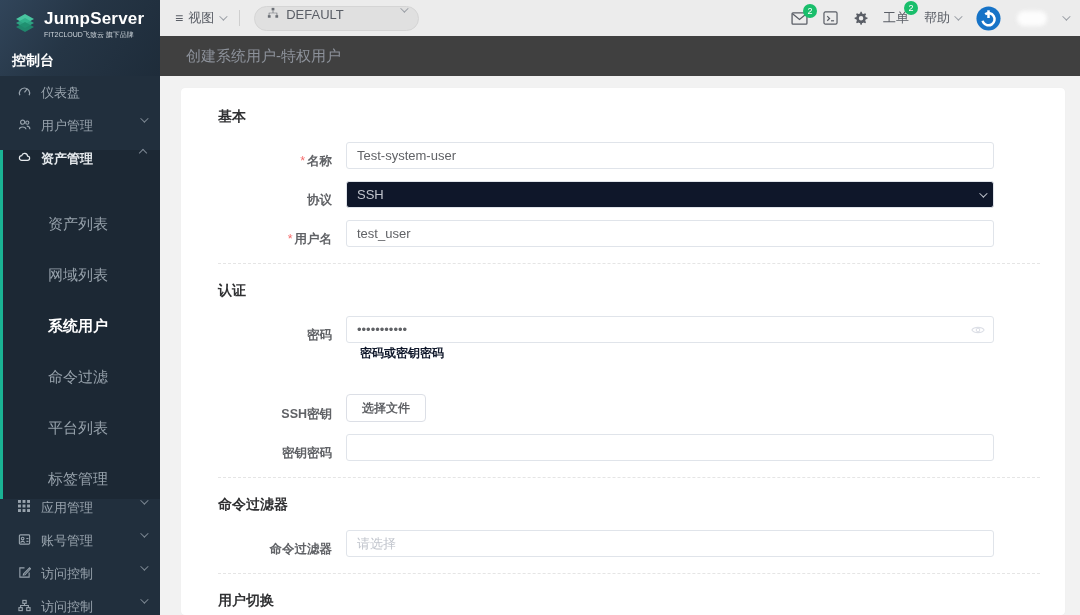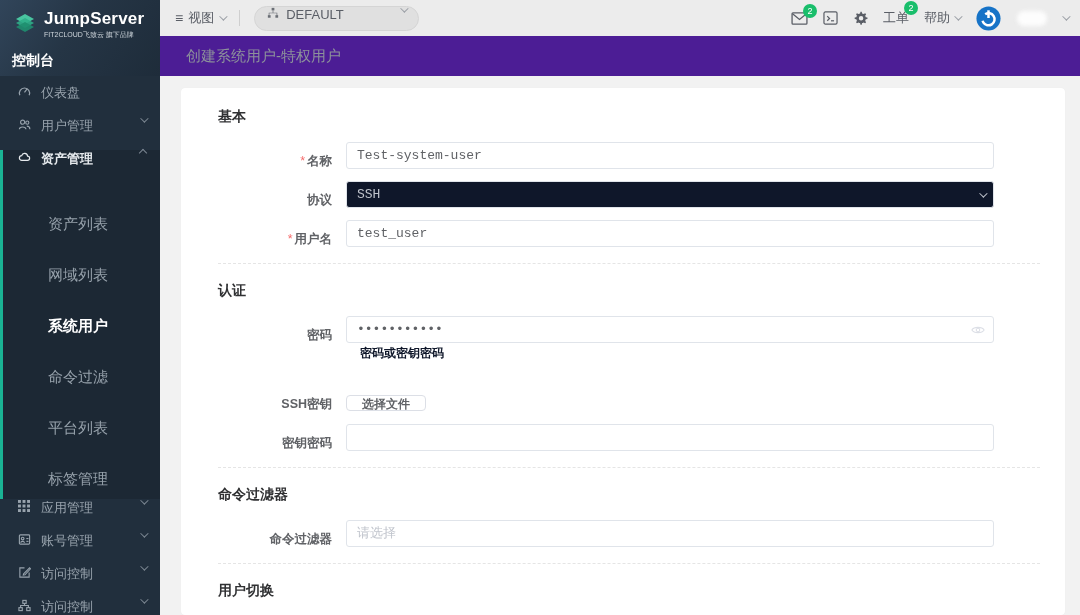--- a/index.html
+++ b/index.html
@@ -37,37 +37,37 @@
   .tb-divider { width:1px; height:16px; background:#cfcfcf; margin:0 4px; }
   .org-pill { display:flex; align-items:flex-start; background:#e0e0e0; border:1px solid #d5d5d5; border-radius:13px; height:25px; width:165px; padding:0 12px; cursor:pointer; font-size:13px; color:#5a5e66; gap:7px; }
   .org-pill .grow { flex:1; }
   .tb-right { margin-left:auto; display:flex; align-items:center; gap:15px; }
   .tb-icon { position:relative; cursor:pointer; display:flex; align-items:center; }
   .badge { position:absolute; top:-8px; right:-9px; background:#19be6b; color:#fff; font-size:9px; min-width:14px; height:14px; line-height:14px; border-radius:8px; text-align:center; padding:0 3px; }
   .tb-text { font-size:13px; color:#5a5e66; cursor:pointer; display:flex; align-items:center; gap:4px; position:relative; }
   .chev-gray { width:6px; height:6px; border-right:1.5px solid #9a9ea5; border-bottom:1.5px solid #9a9ea5; display:inline-block; transform:rotate(45deg) translateY(-2px); }
   .avatar-blur { width:30px; height:15px; border-radius:8px; background:#fdfdfd; filter:blur(2px); }
 
-  .page-header { height:40px; background:#4c1d95; display:flex; align-items:center; padding-left:26px; flex:none; }
+  .page-header { height:40px; background:#404040; display:flex; align-items:center; padding-left:26px; flex:none; }
   .page-title { font-size:15px; color:#8d929b; }
 
   .content { flex:1; background:#f2f2f2; padding:12px 15px 0 21px; overflow:hidden; }
   .card { background:#fff; border-radius:4px; box-shadow:0 0 1px rgba(0,0,0,.06); padding:20px 25px 30px 37px; height:100%; }
 
   .section-title { font-size:14px; font-weight:bold; color:#303133; margin-bottom:16px; }
   .form-row { display:flex; align-items:flex-end; margin-bottom:12px; }
   .form-label { width:128px; flex:none; text-align:right; font-size:12.5px; font-weight:bold; color:#606266; padding-right:14px; line-height:15px; }
   .req { color:#f56c6c; margin-right:2px; font-weight:normal; }
   .field { width:648px; position:relative; }
-  .inp { width:100%; height:27px; border:1px solid #e0e4ea; border-radius:3px; padding:0 10px; font-size:13px; color:#606266; outline:none; font-family:Liberation Mono, monospace; background:#fff; }
+  .inp { width:100%; height:27px; border:1px solid #e0e4ea; border-radius:3px; padding:0 10px; font-size:13px; color:#606266; outline:none; font-family:Liberation Sans, sans-serif; background:#fff; }
   .inp::placeholder { color:#c0c4cc; }
   .inp.disabled { background:#0f172a; color:#c0c4cc; }
   .field .suffix { position:absolute; right:9px; top:50%; transform:translateY(-50%); display:flex; align-items:center; }
   .hint { font-size:12px; color:#0f172a; margin:-6px 0 32px 142px;font-weight:bold; }
-  .file-btn { height:16px; padding:0 15px; background:#fff; border:1px solid #dcdfe6; border-radius:4px; font-size:12px; font-weight:bold; color:#606266; cursor:pointer; font-family:inherit; }
+  .file-btn { height:28px; padding:0 15px; background:#fff; border:1px solid #dcdfe6; border-radius:4px; font-size:12px; font-weight:bold; color:#606266; cursor:pointer; font-family:inherit; }
   .divider { border-top:1px dashed #e5e5e5; margin:16px 0 18px 0; }
   .toggle { width:37px; height:18px; border-radius:9px; background:#1ab394; position:relative; cursor:pointer; }
   .toggle .knob { position:absolute; top:1.5px; right:1.5px; width:15px; height:15px; border-radius:50%; background:#fff; }
   .sel-chev { width:6px; height:6px; border-right:1.5px solid #c0c4cc; border-bottom:1.5px solid #c0c4cc; display:inline-block; }
   .sel-chev.down { transform:rotate(45deg) translateY(-2px); }
 </style>
 </head>
 <body>
 
 <div class="app">

